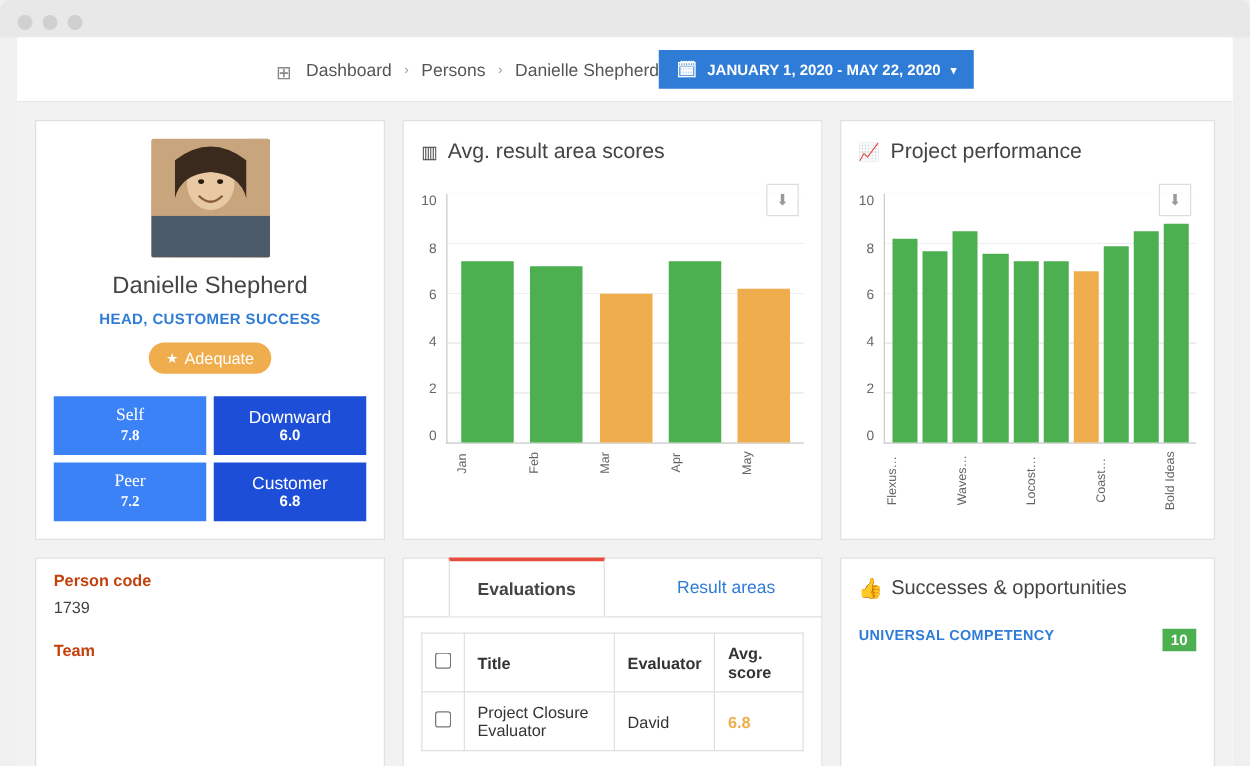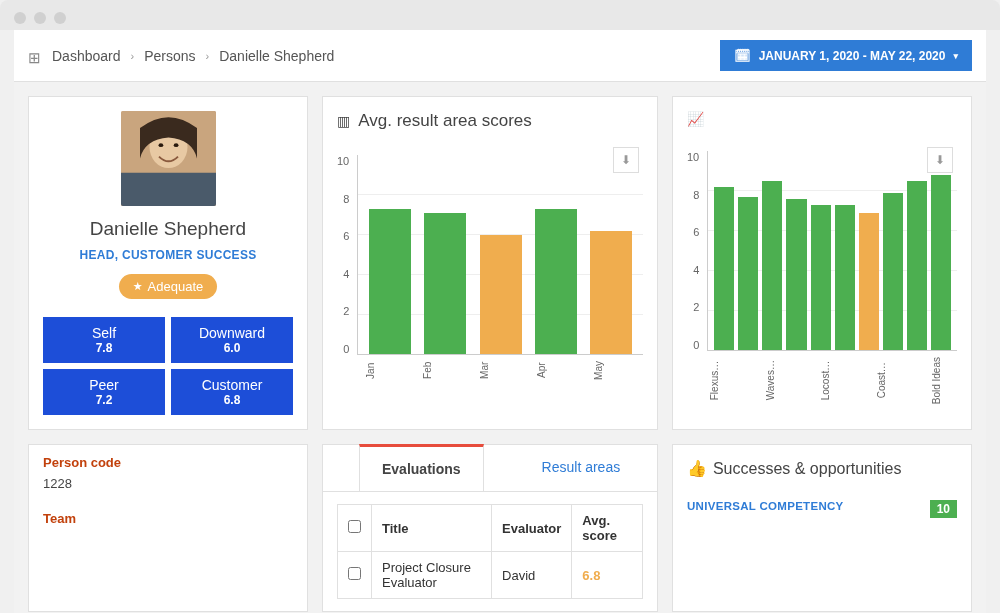--- a/index.html
+++ b/index.html
@@ -4,21 +4,21 @@
 <style>
   * { box-sizing: border-box; margin: 0; padding: 0; }
   body { font-family: -apple-system, BlinkMacSystemFont, "Segoe UI", Arial, sans-serif; background: #f0f0f0; color: #333; }
   
   .browser-frame { background: #e8e8e8; border-radius: 8px 8px 0 0; padding: 12px 14px 6px; }
   .dots { display: flex; gap: 8px; }
   .dot { width: 12px; height: 12px; border-radius: 50%; background: #d0d0d0; }
   
   .app { background: #fff; margin: 0 14px 14px; border-radius: 2px; }
   
-  .topbar { display: flex; justify-content: space-between; align-items: center; padding: 10px 14px; border-bottom: 1px solid #e0e0e0; background: #fff; }
+  .topbar { display: flex; justify-content: center; align-items: center; padding: 10px 14px; border-bottom: 1px solid #e0e0e0; background: #fff; }
   .breadcrumb { display: flex; align-items: center; gap: 10px; font-size: 14px; color: #555; }
   .breadcrumb .dash-icon { width: 14px; height: 14px; display: inline-block; position: relative; }
   .breadcrumb .dash-icon::before { content: "⊞"; font-size: 15px; color: #888; }
   .breadcrumb .chev { color: #999; font-size: 11px; }
   .date-btn { background: #2f7cd6; color: #fff; border: none; padding: 8px 14px; font-size: 12px; font-weight: 600; display: flex; align-items: center; gap: 8px; cursor: pointer; }
   .date-btn .cal { font-size: 13px; }
   .date-btn .chev-down { font-size: 9px; }
   
   .content { background: #f2f2f2; padding: 14px; display: grid; grid-template-columns: 280px 1fr 300px; gap: 14px; }
   
@@ -26,21 +26,21 @@
   
   .profile-card { grid-column: 1; grid-row: 1; text-align: center; }
   .avatar { width: 95px; height: 95px; margin: 0 auto 12px; background: linear-gradient(135deg,#d7b896,#8b6a4f); border-radius: 2px; position: relative; overflow: hidden; }
   .avatar svg { width: 100%; height: 100%; }
   .profile-name { font-size: 19px; color: #444; margin-bottom: 8px; font-weight: 400; }
   .profile-role { font-size: 12px; font-weight: 700; color: #2f7cd6; letter-spacing: 0.3px; margin-bottom: 12px; }
   .badge-adequate { display: inline-flex; align-items: center; gap: 5px; background: #f0ad4e; color: #fff; padding: 5px 14px; border-radius: 14px; font-size: 13px; font-weight: 500; margin-bottom: 18px; }
   .badge-adequate .star { font-size: 11px; }
   .score-grid { display: grid; grid-template-columns: 1fr 1fr; gap: 6px; }
   .score-box { color: #fff; padding: 8px 4px; text-align: center; }
-  .score-box.green { background: #1d4ed8; }
+  .score-box.green { background: #3b82f6; font-family: Liberation Serif, serif; }
   .score-box.orange { background: #1d4ed8; }
   .score-label { font-size: 14px; font-weight: 500; }
   .score-val { font-size: 12px; font-weight: 600; }
   
   .chart-card { position: relative; }
   .chart-card-1 { grid-column: 2; grid-row: 1; }
   .chart-card-2 { grid-column: 3; grid-row: 1; }
   .chart-title { font-size: 17px; color: #444; display: flex; align-items: center; gap: 8px; margin-bottom: 24px; font-weight: 400; }
   .chart-title .ico { font-size: 14px; }
   .download-btn { position: absolute; top: 50px; right: 18px; width: 26px; height: 26px; border: 1px solid #ddd; background: #fff; display: flex; align-items: center; justify-content: center; font-size: 12px; color: #999; cursor: pointer; }
@@ -174,20 +174,21 @@
               <div class="x-label">Apr</div>
               <div class="x-label">May</div>
             </div>
         </div>
       </div>
     </div>
 
     <div class="card chart-card chart-card-2">
       <div class="chart-title">
         <span class="ico">📈</span>
+        <span>Project performance</span>
       </div>
       <div class="download-btn">⬇</div>
       <div class="chart-area">
         <div class="y-axis" id="yaxis-1">
             <div>10</div>
             <div>8</div>
             <div>6</div>
             <div>4</div>
             <div>2</div>
             <div>0</div>
@@ -216,21 +217,21 @@
               <div class="x-label"></div>
               <div class="x-label">Bold Ideas</div>
             </div>
         </div>
       </div>
     </div>
 
     <div class="card details-card">
       <div class="detail-row">
         <div class="detail-label">Person code</div>
-        <div class="detail-val">1228</div>
+        <div class="detail-val">1739</div>
       </div>
       <div class="detail-row">
         <div class="detail-label">Team</div>
       </div>
     </div>
 
     <div class="card tabs-card">
       <div class="tabs">
         <div class="tab active">Evaluations</div>
         <div class="tab">Result areas</div>

